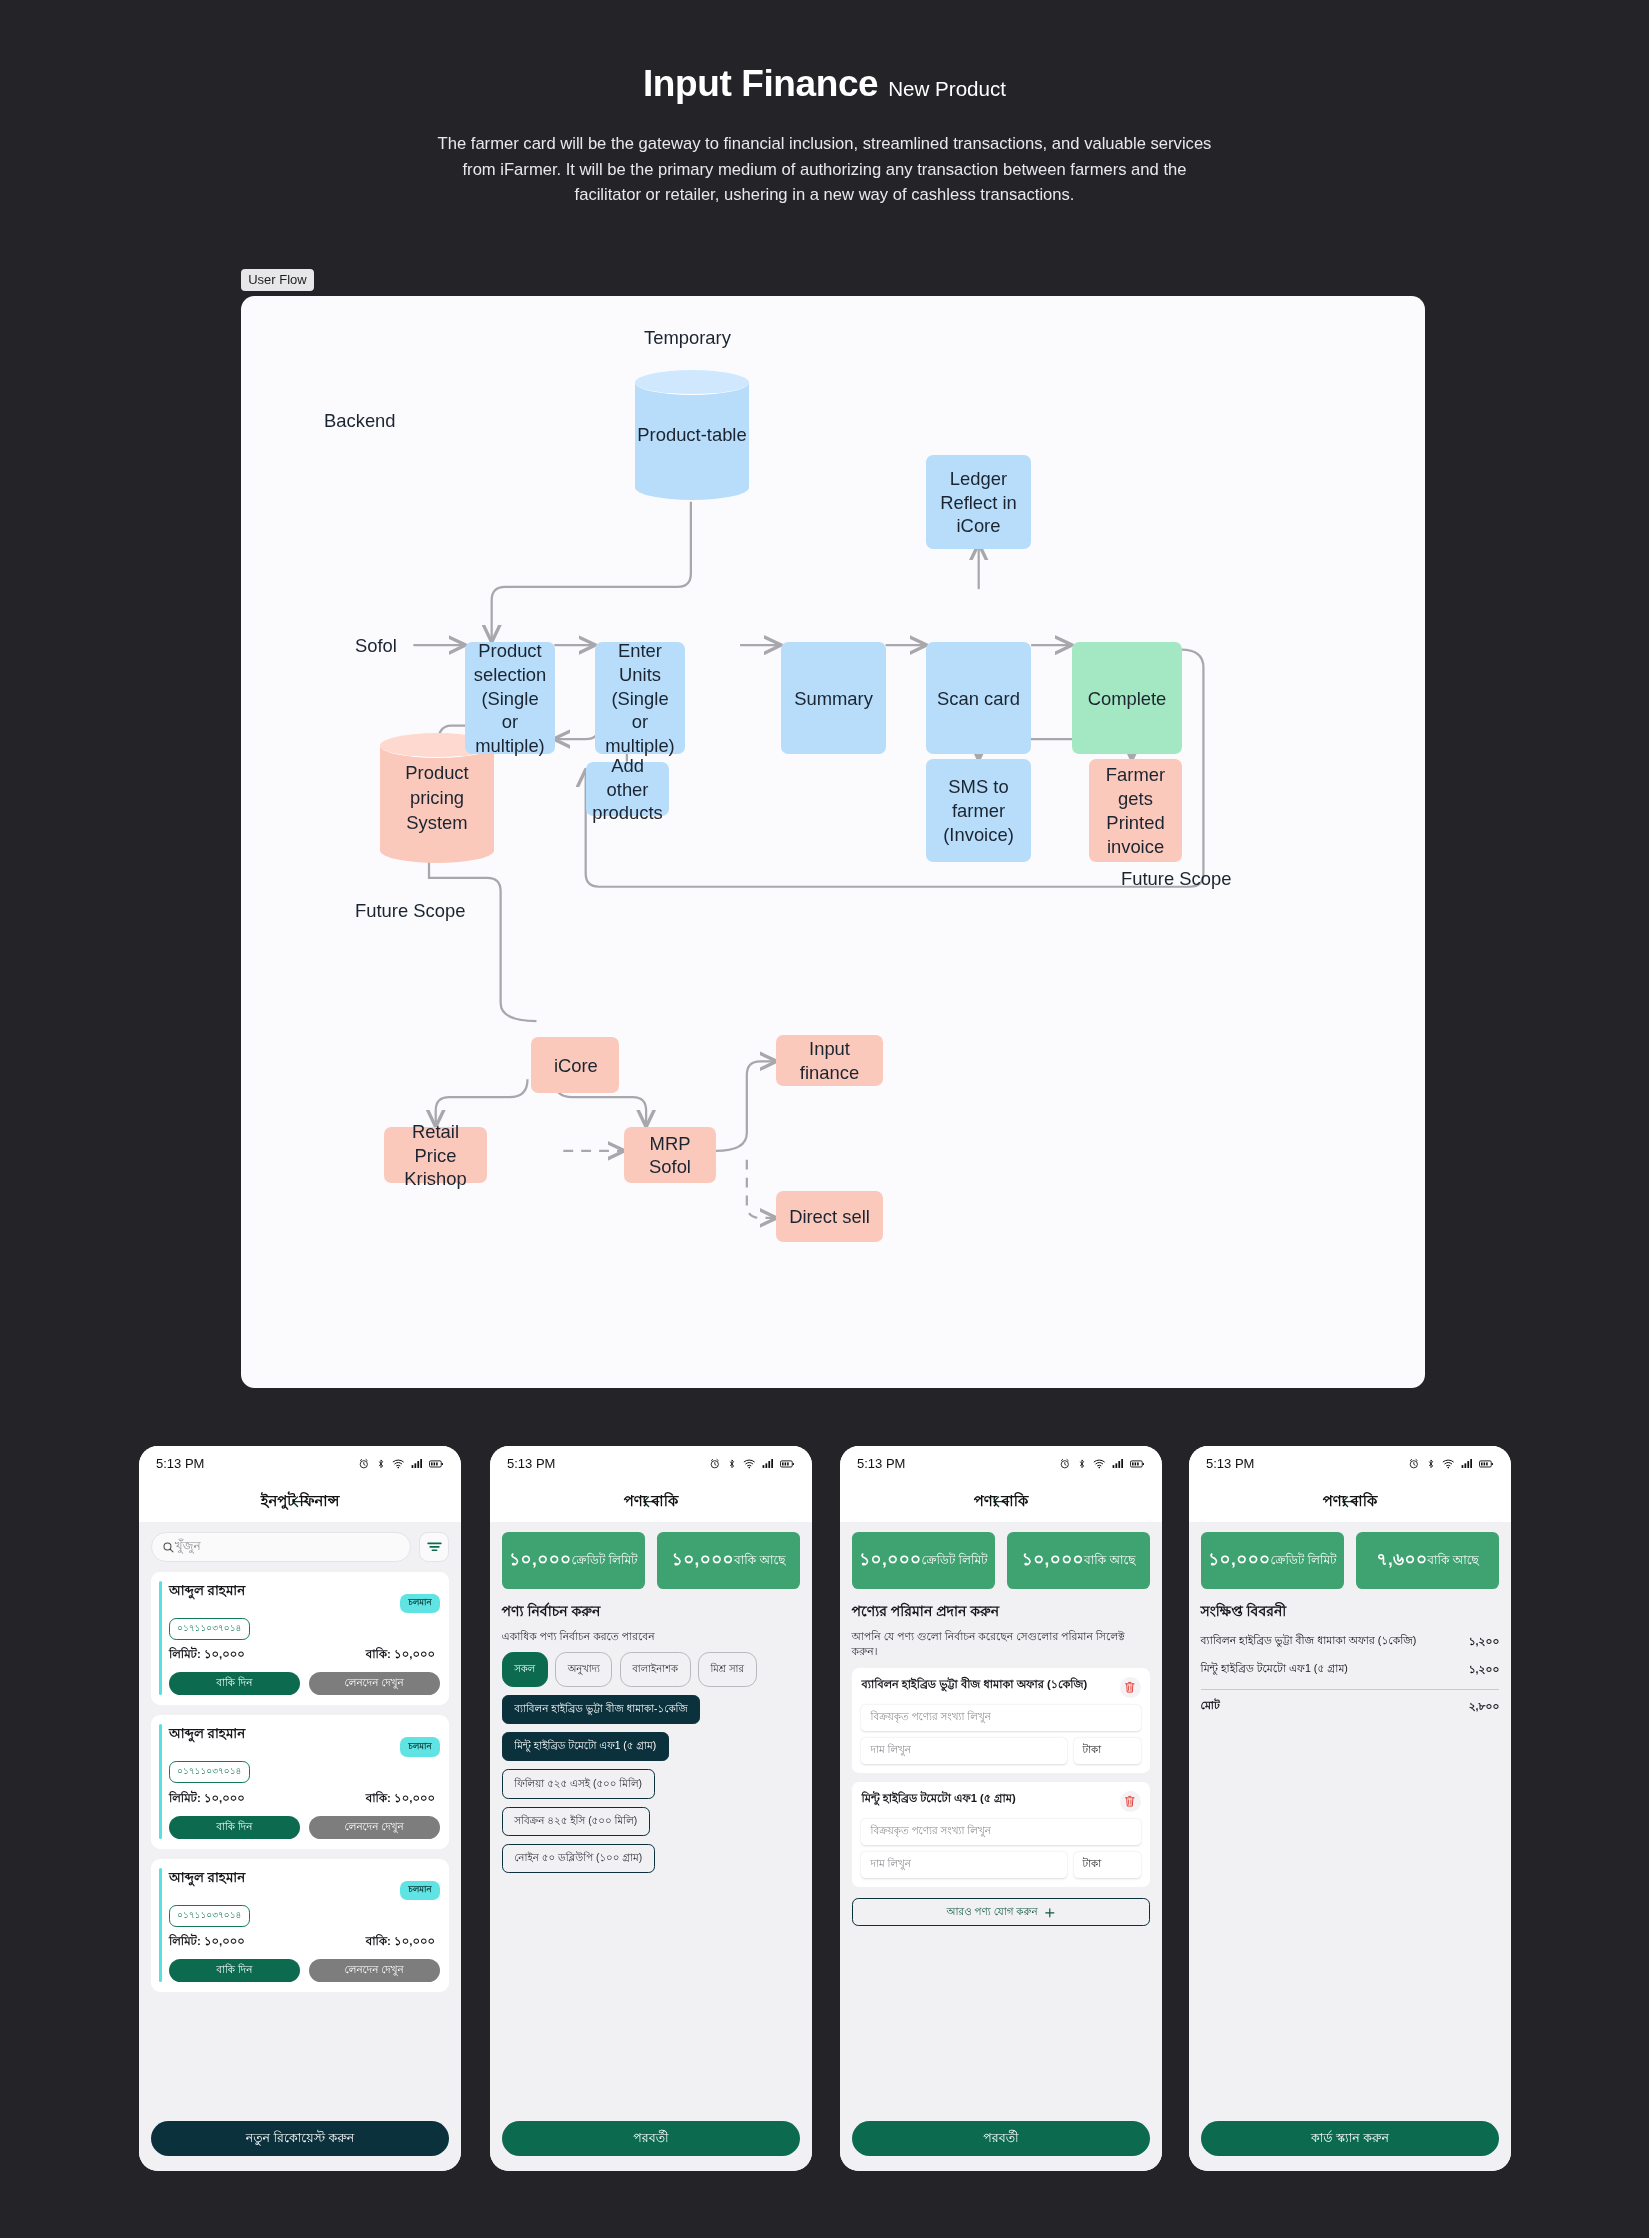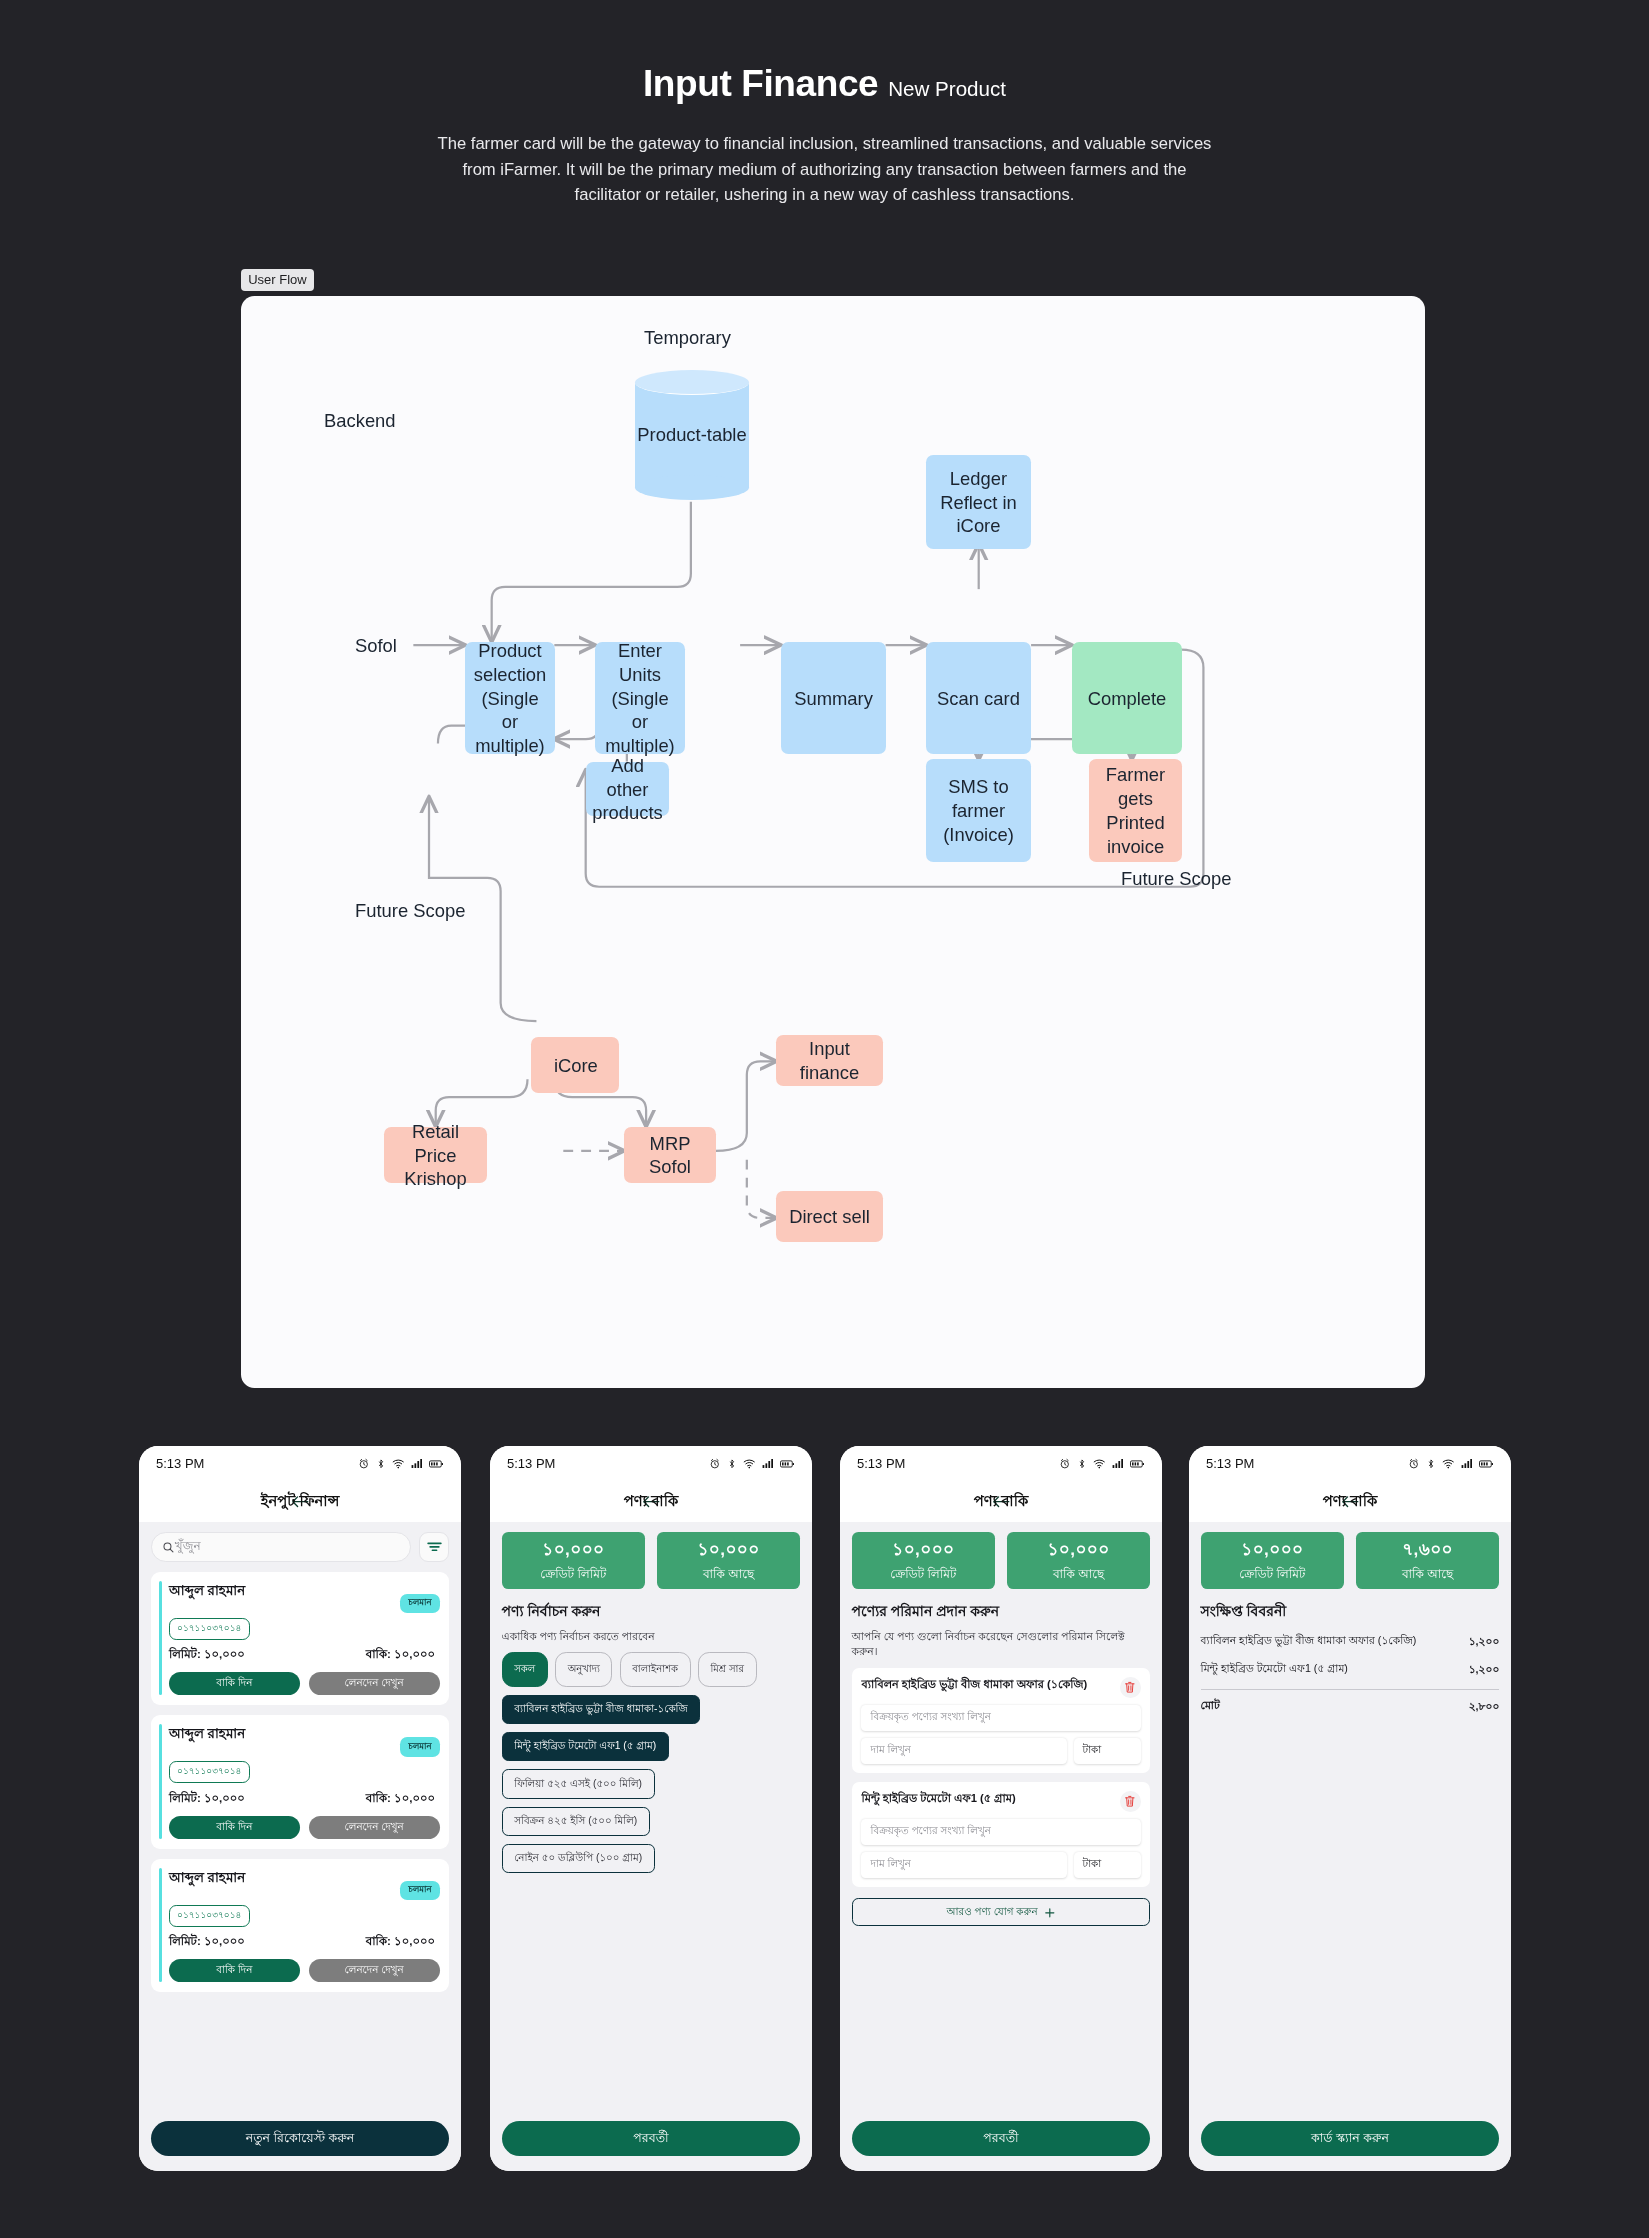--- a/index.html
+++ b/index.html
@@ -149,21 +149,21 @@
     margin: auto 0 15px; height: 35px; border-radius: 17.5px;
     display: flex; align-items: center; justify-content: center;
     font-size: 12.5px; color: #fff; background: #0c6b4f;
   }
   .bottom-cta.dark { background: #0b313c; }
 
   
   .statrow { display: flex; gap: 11.6px; }
   .statcard {
     flex: 1; background: #3ea271; border-radius: 6.3px; height: 57px;
-    display: flex; flex-direction: column; align-items: center; justify-content: center;
+    display: flex; flex-direction: row; align-items: center; justify-content: center;
     color: #fff;
   }
   .statcard .v { font-size: 17px; font-weight: 700; letter-spacing: 0.4px; }
   .statcard .l { font-size: 12px; margin-top: 0.9px; }
 
   .sec-title { font-size: 14px; font-weight: 700; color: #15151a; margin-top: 11.6px; }
   .sec-sub { font-size: 10.7px; color: #33333a; margin-top: 4.5px; line-height: 1.4; }
 
   .chiprow { display: flex; gap: 7.2px; margin-top: 8px; overflow: hidden; }
   .chip {
@@ -282,20 +282,26 @@
       <div class="flow-text" style="left:114px; top:604px;">Future Scope</div>
       <div class="flow-text" style="left:880px; top:572px;">Future Scope</div>
 
       <div class="cyl cyl-blue" style="left:394px; top:74px; width:114px; height:130px;">
         <div class="cyl-body"></div>
           <div class="cyl-top"></div>
           <div class="cyl-bot"></div>
         <div class="cyl-lbl">Product-table</div>
       </div>
 
+      <div class="cyl cyl-pink" style="left:139px; top:437px; width:114px; height:130px;">
+        <div class="cyl-body"></div>
+          <div class="cyl-top"></div>
+          <div class="cyl-bot"></div>
+        <div class="cyl-lbl">Product pricing System</div>
+      </div>
 
       <div class="node n-blue" style="left:224px; top:346px; width:90px; height:112px;">Product selection (Single or multiple)</div>
       <div class="node n-blue" style="left:354px; top:346px; width:90px; height:112px;">Enter Units (Single or multiple)</div>
       <div class="node n-blue" style="left:540px; top:346px; width:105px; height:112px;">Summary</div>
       <div class="node n-blue" style="left:685px; top:346px; width:105px; height:112px;">Scan card</div>
       <div class="node n-green" style="left:831px; top:346px; width:110px; height:112px;">Complete</div>
       <div class="node n-blue" style="left:685px; top:159px; width:105px; height:94px;">Ledger Reflect in iCore</div>
       <div class="node n-blue" style="left:685px; top:463px; width:105px; height:103px;">SMS to farmer (Invoice)</div>
       <div class="node n-pink" style="left:848px; top:463px; width:93px; height:103px;">Farmer gets Printed invoice</div>
       <div class="node n-blue" style="left:345px; top:466px; width:83px; height:54px;">Add other products</div>

